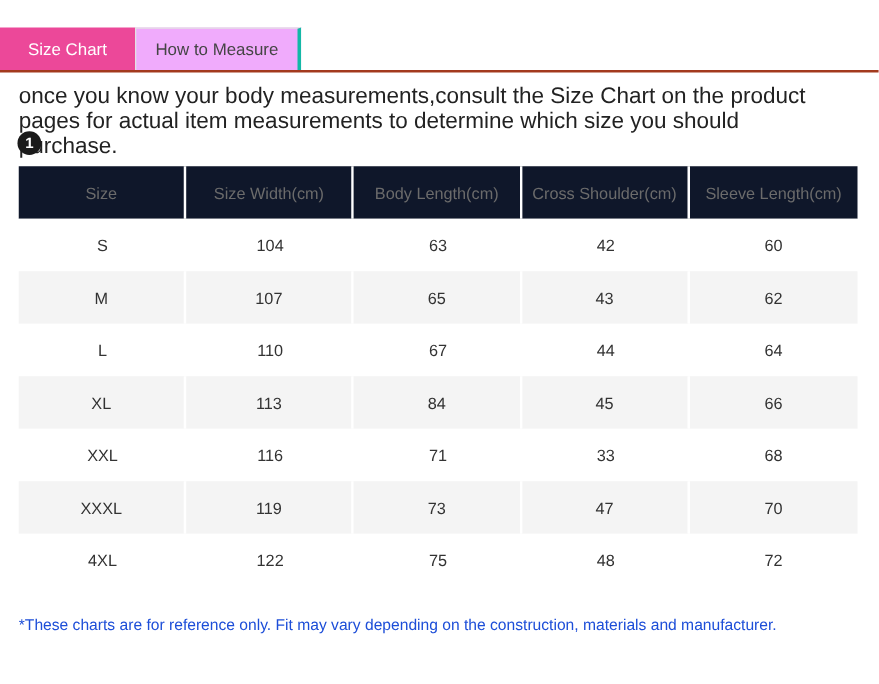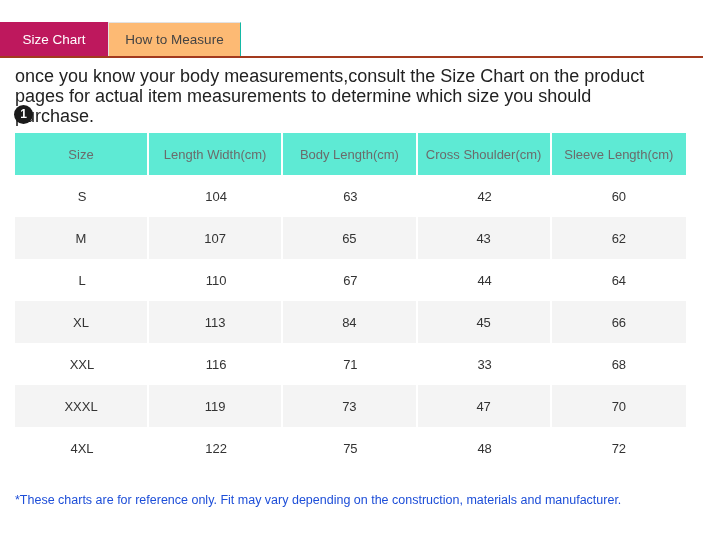--- a/index.html
+++ b/index.html
@@ -32,30 +32,30 @@
     display: flex;
     align-items: center;
     justify-content: center;
     font-size: 13.5px;
     box-sizing: border-box;
     cursor: pointer;
     white-space: nowrap;
   }
   .tab.active {
     width: 108px;
-    background: #be185d;
+    background: #ec4899;
     color: #ffffff;
   }
   .tab.inactive {
     width: 133px;
-    background: #fdba74;
+    background: #f0abfc;
     color: #444444;
     border-left: 1px solid #e2e2e2;
     border-top: 1px solid #e2e2e2;
-    border-right: 1px solid #14b8a6;
+    border-right: 3px solid #14b8a6;
   }
   .tab-spacer {
     flex: 1 1 auto;
     background: #ffffff;
   }
 
   
   .intro {
     position: absolute;
     left: 15px;
@@ -98,21 +98,21 @@
   .size-table td {
     height: 42px;
     text-align: center;
     vertical-align: middle;
     font-size: 13px;
     font-weight: normal;
     padding: 0;
   }
   .size-table thead th {
     color: #6b6b6b;
-    background: #5eead4;
+    background: #0f172a;
     border-right: 2px solid #ffffff;
   }
   .size-table thead th:last-child { border-right: none; }
 
   .size-table tbody td {
     color: #333333;
   }
   .size-table tbody tr.odd td {
     background: #ffffff;
   }
@@ -154,21 +154,21 @@
   <colgroup>
     <col class="c-size">
     <col class="c-rest">
     <col class="c-rest">
     <col class="c-rest">
     <col class="c-rest">
   </colgroup>
   <thead>
     <tr>
       <th>Size</th>
-      <th>Length Width(cm)</th>
+      <th>Size Width(cm)</th>
       <th>Body Length(cm)</th>
       <th>Cross Shoulder(cm)</th>
       <th>Sleeve Length(cm)</th>
     </tr>
   </thead>
   <tbody>
     <tr class="odd">
       <td>S</td>
       <td>104</td>
       <td>63</td>

